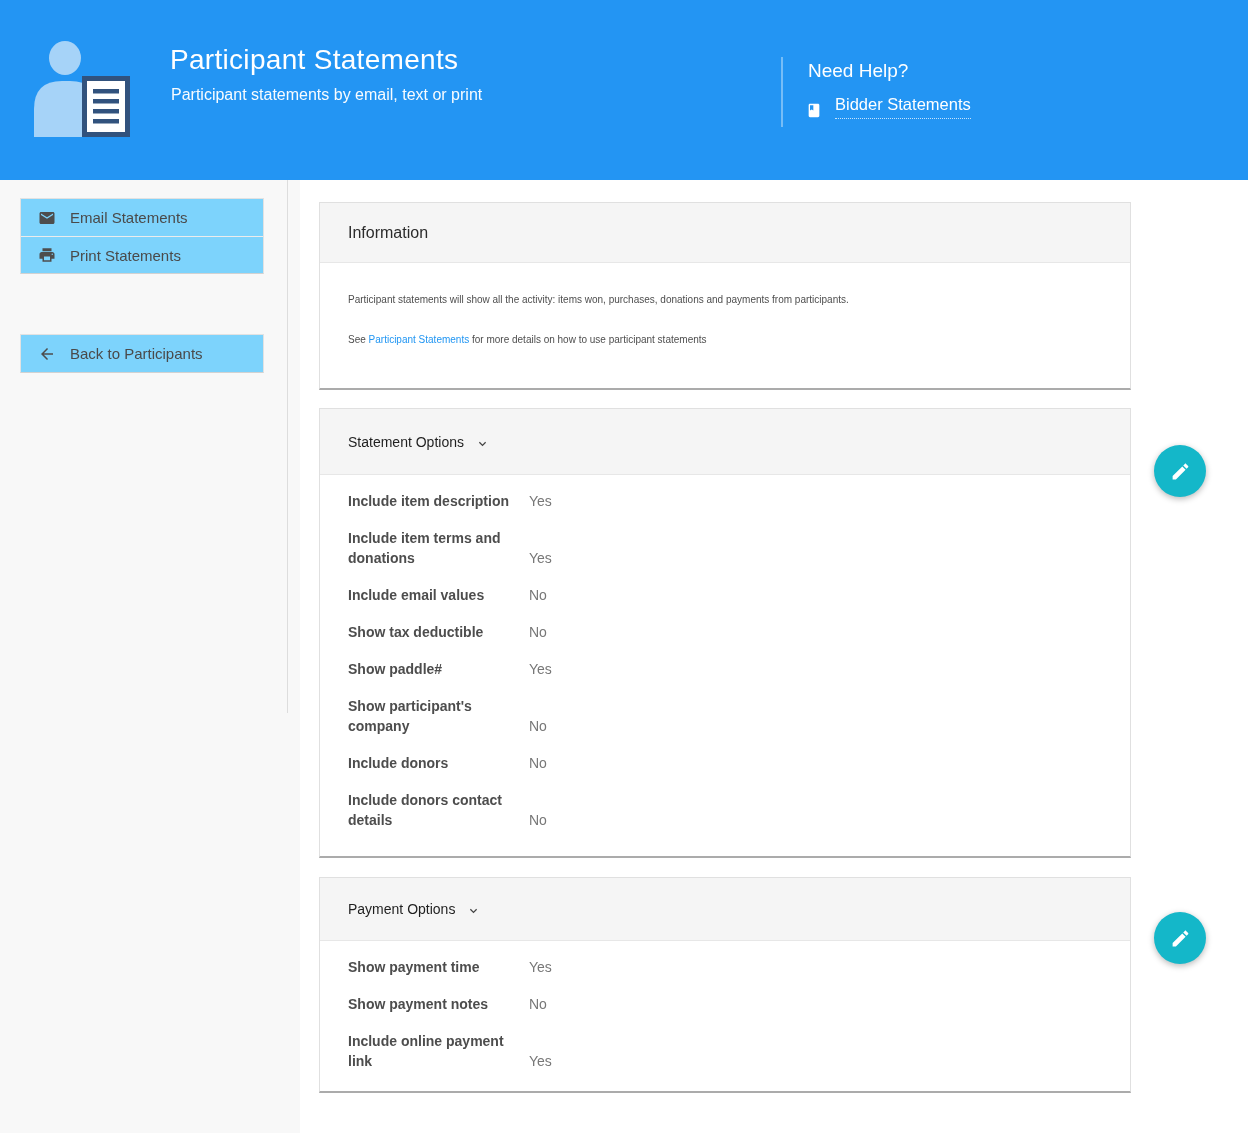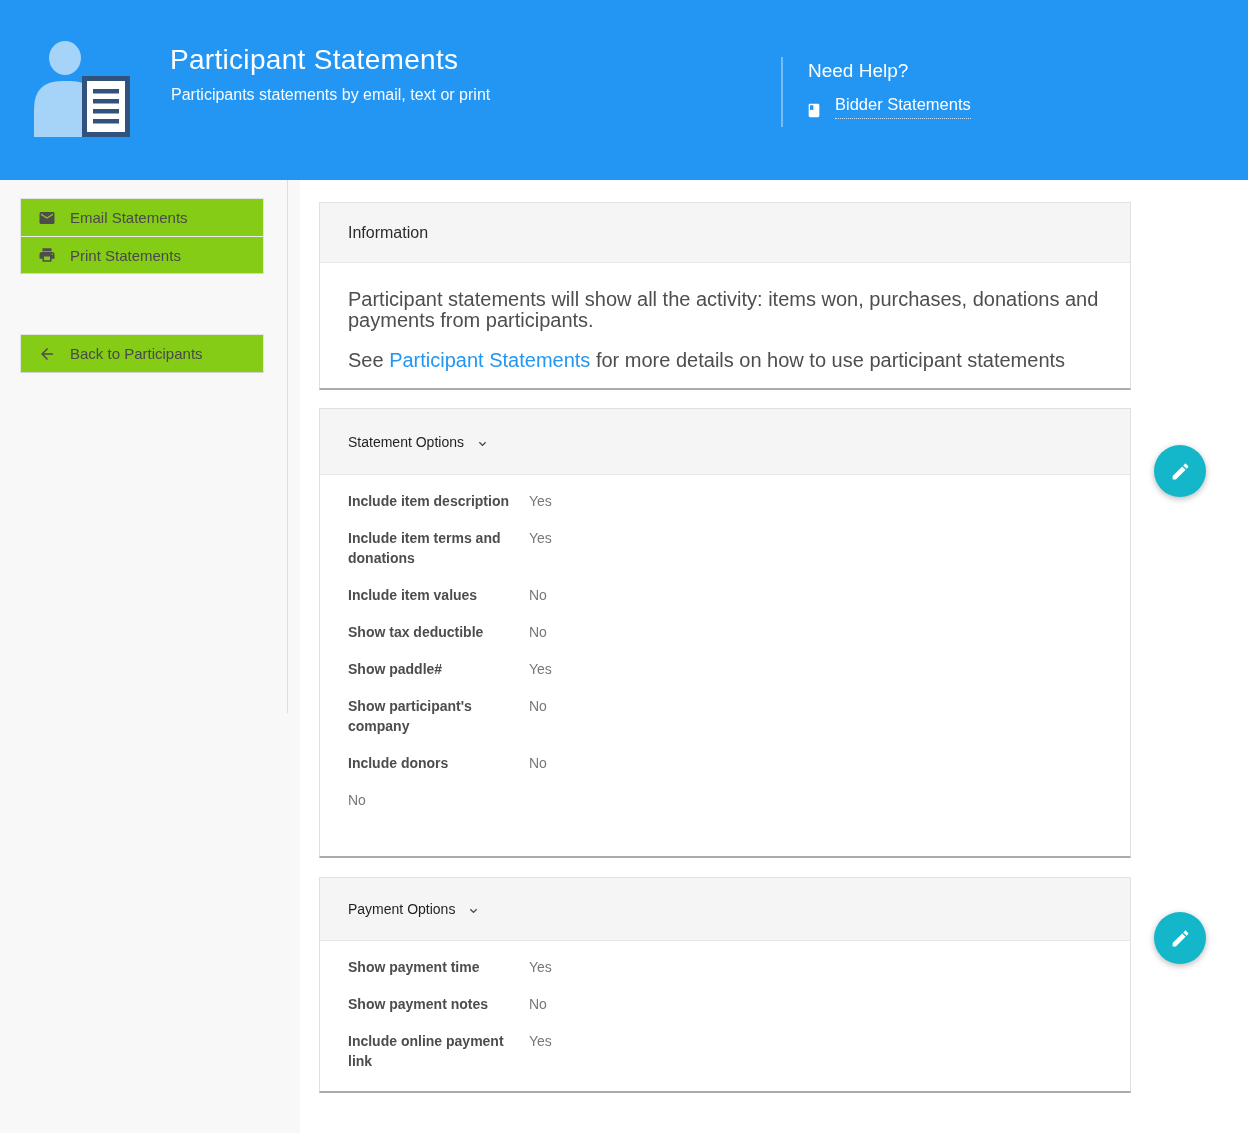--- a/index.html
+++ b/index.html
@@ -49,49 +49,49 @@
   .sidebar-bg{position:absolute;left:0;top:180px;width:300px;height:953px;background:#f8f8f8;}
   .content-divider{position:absolute;left:287px;top:180px;width:1px;height:533px;background:#dddddd;}
   .side-card{
     position:absolute;left:20px;width:244px;background:#ffffff;
     border:1px solid #e2e2e2;border-bottom-color:#d2d2d2;
   }
   .side-card.nav{top:198px;}
   .side-card.back{top:334px;}
   .side-item{
     height:37px;display:flex;align-items:center;gap:14px;padding-left:17px;
-    font-size:15px;color:#4a4a4a;cursor:pointer;background:#84cc16;
+    font-size:15px;color:#4a4a4a;cursor:pointer;background:#7dd3fc;
   }
   .side-item + .side-item{border-top:1px solid #ececec;}
   .side-item .icn{width:18px;height:18px;flex:0 0 18px;color:#4d4d4d;display:flex;align-items:center;}
   .side-item .icn svg{width:18px;height:18px;fill:currentColor;}
   
   .card{
     position:absolute;left:319px;width:812px;background:#ffffff;
     border:1px solid #e0e0e0;border-bottom:2px solid #ababab;
   }
   .card-header{
     background:#f5f5f5;display:flex;align-items:center;padding-left:28px;
     border-bottom:1px solid #e7e7e7;
   }
   .card-header.static{cursor:default;}
   .card-header.collapsible{cursor:pointer;}
   .info-card{top:202px;height:188px;}
   .info-card .card-header{height:60px;font-size:16px;color:#2b2b2b;}
-  .info-body{padding:26px 28px 0 28px;font-size:20px;color:#4e4e4e;line-height:21px;}
+  .info-body{padding:26px 28px 0 28px;font-size:10px;color:#4e4e4e;line-height:21px;}
   .info-line2{margin-top:19px;}
   .text-link{color:var(--link_blue);cursor:pointer;text-decoration:none;}
   .opts-title{font-size:14px;color:#1f1f1f;display:flex;align-items:center;gap:11px;}
   .chev{width:15px;height:15px;margin-top:3px;}
   .statement-card{top:408px;height:450px;}
   .statement-card .card-header{height:66px;}
   .payment-card{top:877px;height:216px;}
   .payment-card .card-header{height:63px;}
   .opts-body{padding:16px 28px 0 28px;}
-  .opt-row{display:flex;margin-bottom:17px;}
+  .opt-row{display:flex;margin-bottom:17px;align-items:flex-end;}
   .opt-label{
     width:181px;font-size:14px;font-weight:bold;color:#4d4d4d;line-height:20px;
   }
   .opt-value{font-size:14px;color:#777777;line-height:20px;}
   
   .fab{
     position:absolute;left:1154px;width:52px;height:52px;border-radius:50%;
     background:var(--fab_teal);display:flex;align-items:center;justify-content:center;
     box-shadow:0 2px 6px rgba(0,0,0,.28);cursor:pointer;border:none;
   }
@@ -106,21 +106,21 @@
   <svg class="header-icon" viewBox="0 0 105 100">
     <ellipse cx="33" cy="21" rx="16" ry="17" fill="var(--person_blue)"></ellipse>
     <path d="M2 100 L2 72 Q2 44 30 44 L38 44 Q66 44 66 72 L66 100 Z" fill="var(--person_blue)"></path>
     <rect x="52.5" y="41.5" width="43" height="56" fill="#ffffff" stroke="var(--doc_navy)" stroke-width="5"></rect>
     <rect x="61" y="52" width="26" height="4.5" fill="var(--doc_navy)"></rect>
     <rect x="61" y="62" width="26" height="4.5" fill="var(--doc_navy)"></rect>
     <rect x="61" y="72" width="26" height="4.5" fill="var(--doc_navy)"></rect>
     <rect x="61" y="82" width="26" height="4.5" fill="var(--doc_navy)"></rect>
   </svg>
   <div class="header-title">Participant Statements</div>
-  <div class="header-subtitle">Participants statements by email, text or print</div>
+  <div class="header-subtitle">Participant statements by email, text or print</div>
   <div class="help-divider"></div>
   <div class="help-title">Need Help?</div>
   <div class="help-link-row">
     <svg width="16" height="17" viewBox="0 0 24 24">
       <path fill="#ffffff" d="M18 2H6c-1.1 0-2 .9-2 2v16c0 1.1.9 2 2 2h12c1.1 0 2-.9 2-2V4c0-1.1-.9-2-2-2zM6 4h5v8l-2.5-1.5L6 12V4z"></path>
     </svg>
     <a class="help-link">Bidder Statements</a>
   </div>
 </div>
 
@@ -184,21 +184,21 @@
         <div class="opt-label">Include item description</div>
         <div class="opt-value">Yes</div>
       </div>
 
       <div class="opt-row">
         <div class="opt-label">Include item terms and donations</div>
         <div class="opt-value">Yes</div>
       </div>
 
       <div class="opt-row">
-        <div class="opt-label">Include item values</div>
+        <div class="opt-label">Include email values</div>
         <div class="opt-value">No</div>
       </div>
 
       <div class="opt-row">
         <div class="opt-label">Show tax deductible</div>
         <div class="opt-value">No</div>
       </div>
 
       <div class="opt-row">
         <div class="opt-label">Show paddle#</div>
@@ -209,20 +209,21 @@
         <div class="opt-label">Show participant's company</div>
         <div class="opt-value">No</div>
       </div>
 
       <div class="opt-row">
         <div class="opt-label">Include donors</div>
         <div class="opt-value">No</div>
       </div>
 
       <div class="opt-row">
+        <div class="opt-label">Include donors contact details</div>
         <div class="opt-value">No</div>
       </div>
     </div>
 </div>
 <button class="fab fab-statement">
   <svg viewBox="0 0 24 24">
     <path d="M3 17.25V21h3.75L17.81 9.94l-3.75-3.75L3 17.25zM20.71 7.04c.39-.39.39-1.02 0-1.41l-2.34-2.34c-.39-.39-1.02-.39-1.41 0l-1.83 1.83 3.75 3.75 1.83-1.83z"></path>
   </svg>
 </button>
 

